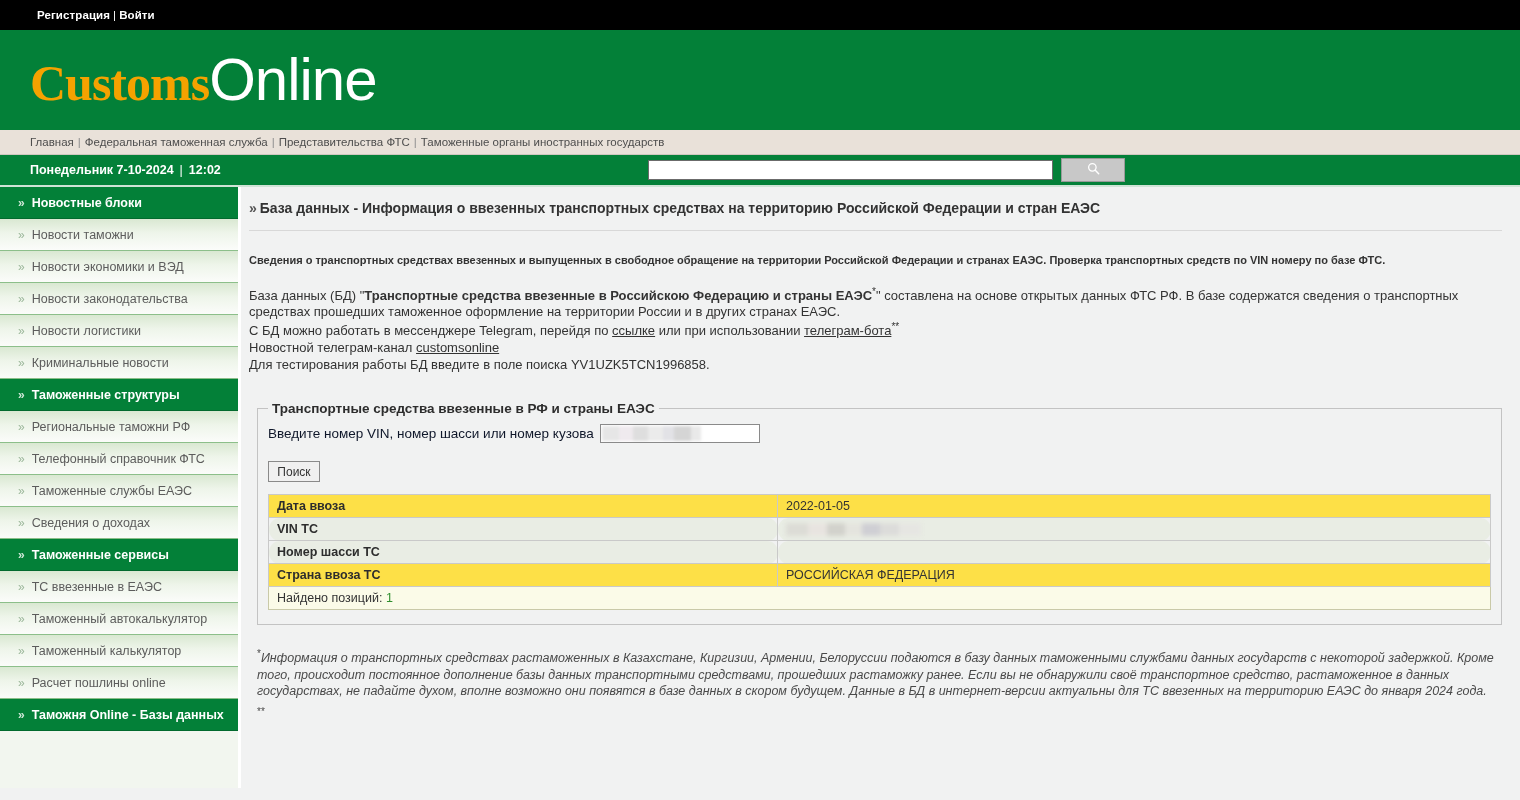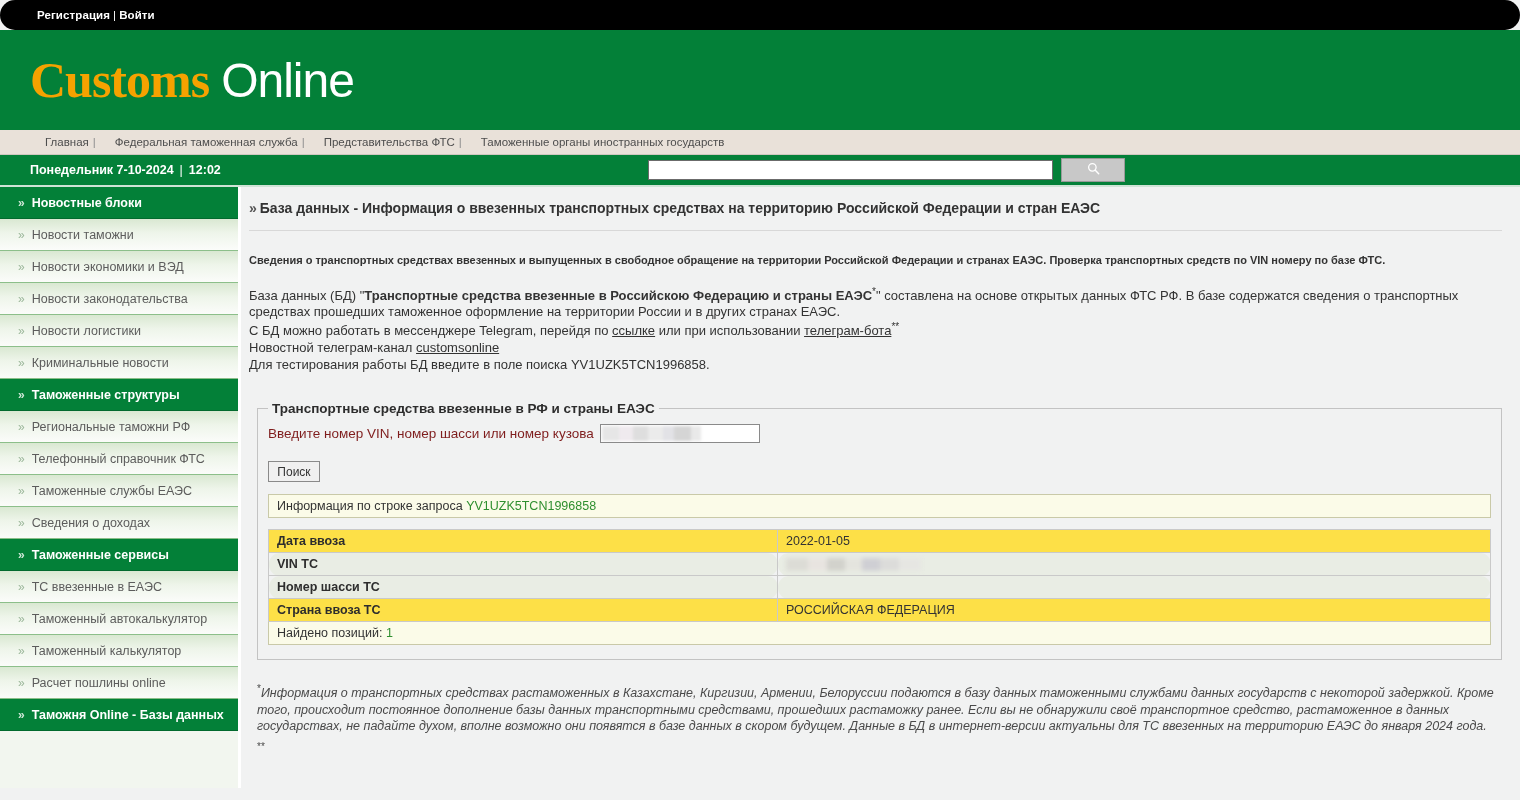--- a/index.html
+++ b/index.html
@@ -6,47 +6,47 @@
   html,body{margin:0;padding:0;}
   body{
     width:1520px;height:800px;overflow:hidden;
     background:#f1f2f2;
     font-family:"Liberation Sans","DejaVu Sans",sans-serif;
     font-size:13px;color:#333;
   }
   
   .topbar{
     height:30px;background:#000;color:#fff;
-    display:flex;align-items:center;border-radius:15px;
+    display:flex;align-items:center;
   }
   .topbar .auth{margin-left:37px;font-size:11.5px;font-weight:bold;letter-spacing:.1px;}
   .topbar .auth a{color:#fff;text-decoration:none;}
   .topbar .auth .sep{font-weight:normal;margin:0 3px;color:#fff;}
   
   .banner{
     height:100px;background:#038038;
     display:flex;align-items:center;
   }
   .logo{margin-left:30px;line-height:1;white-space:nowrap;}
   .logo .c1{
     font-family:"Liberation Serif","DejaVu Serif",serif;
     font-size:50px;color:#f5a200;font-weight:bold;letter-spacing:-1px;
   }
   .logo .c2{
     font-family:"Liberation Sans","DejaVu Sans",sans-serif;
-    font-size:48px;color:#ffffff;font-weight:normal;letter-spacing:-1px;margin-left:12px;
+    font-size:60px;color:#ffffff;font-weight:normal;letter-spacing:-1px;margin-left:0;
   }
   
   .navbar{
     height:24px;background:#e9e1d9;
     display:flex;align-items:center;
     border-bottom:1px solid #cfc7bf;
   }
   .navbar .items{margin-left:30px;font-size:11.5px;color:#4d4d4d;}
-  .navbar .items a{color:#4d4d4d;text-decoration:none;margin-left:15px;}
+  .navbar .items a{color:#4d4d4d;text-decoration:none;}
   .navbar .items .sep{color:#8c8c8c;margin:0 4px;}
   
   .strip{
     height:30px;background:#038038;
     display:flex;align-items:center;position:relative;
     border-bottom:2px solid #cfe3d6;
   }
   .strip .date{
     margin-left:30px;color:#fff;font-size:12.5px;font-weight:bold;
     font-family:"Liberation Sans","DejaVu Sans",sans-serif;
@@ -102,21 +102,21 @@
   .para a{color:#333;text-decoration:underline;}
   sup.star{font-size:10px;vertical-align:super;}
   
   fieldset.box{
     margin:28px 0 0 8px;border:1px solid #c3c3c3;padding:4px 10px 14px 10px;
     background:transparent;
   }
   fieldset.box legend{
     font-size:13.5px;font-weight:bold;color:#2d2d2d;padding:0 4px;
   }
-  .formrow{display:flex;align-items:center;margin-top:4px;font-size:13.5px;color:#7f1d1d;}
+  .formrow{display:flex;align-items:center;margin-top:4px;font-size:13.5px;color:#0f172a;}
   .vin-input{
     margin-left:6px;width:158px;height:17px;border:1px solid #8a8a8a;background:#fff;
     position:relative;overflow:hidden;
   }
   .blur-fill{
     position:absolute;left:1px;top:1px;height:15px;
     background:
       linear-gradient(90deg,#e6e6e6 0 14%,#efeaee 14% 25%,#dedede 25% 37%,#ebebeb 37% 49%,
       #e2e2e6 49% 58%,#d5d5d5 58% 72%,#e9e9e9 72% 80%,#ffffff 80% 100%);
     filter:blur(1.6px);
@@ -297,24 +297,20 @@
       <div class="formrow">
         <label>Введите номер VIN, номер шасси или номер кузова</label>
         <div class="vin-input">
           <div class="blur-fill" style="width:124px;"></div>
         </div>
       </div>
 
       <button class="searchbtn">Поиск</button>
 
       <div class="results">
-        <div class="infoline">
-          <span>Информация по строке запроса</span>
-          <span class="vin">YV1UZK5TCN1996858</span>
-        </div>
 
         <table class="res">
           <tbody>
             <tr class="odd">
               <td class="k">Дата ввоза</td>
               <td class="v">2022-01-05</td>
             </tr>
             <tr class="even">
               <td class="k">VIN ТС</td>
               <td class="v"><span class="blurcell"></span></td>

